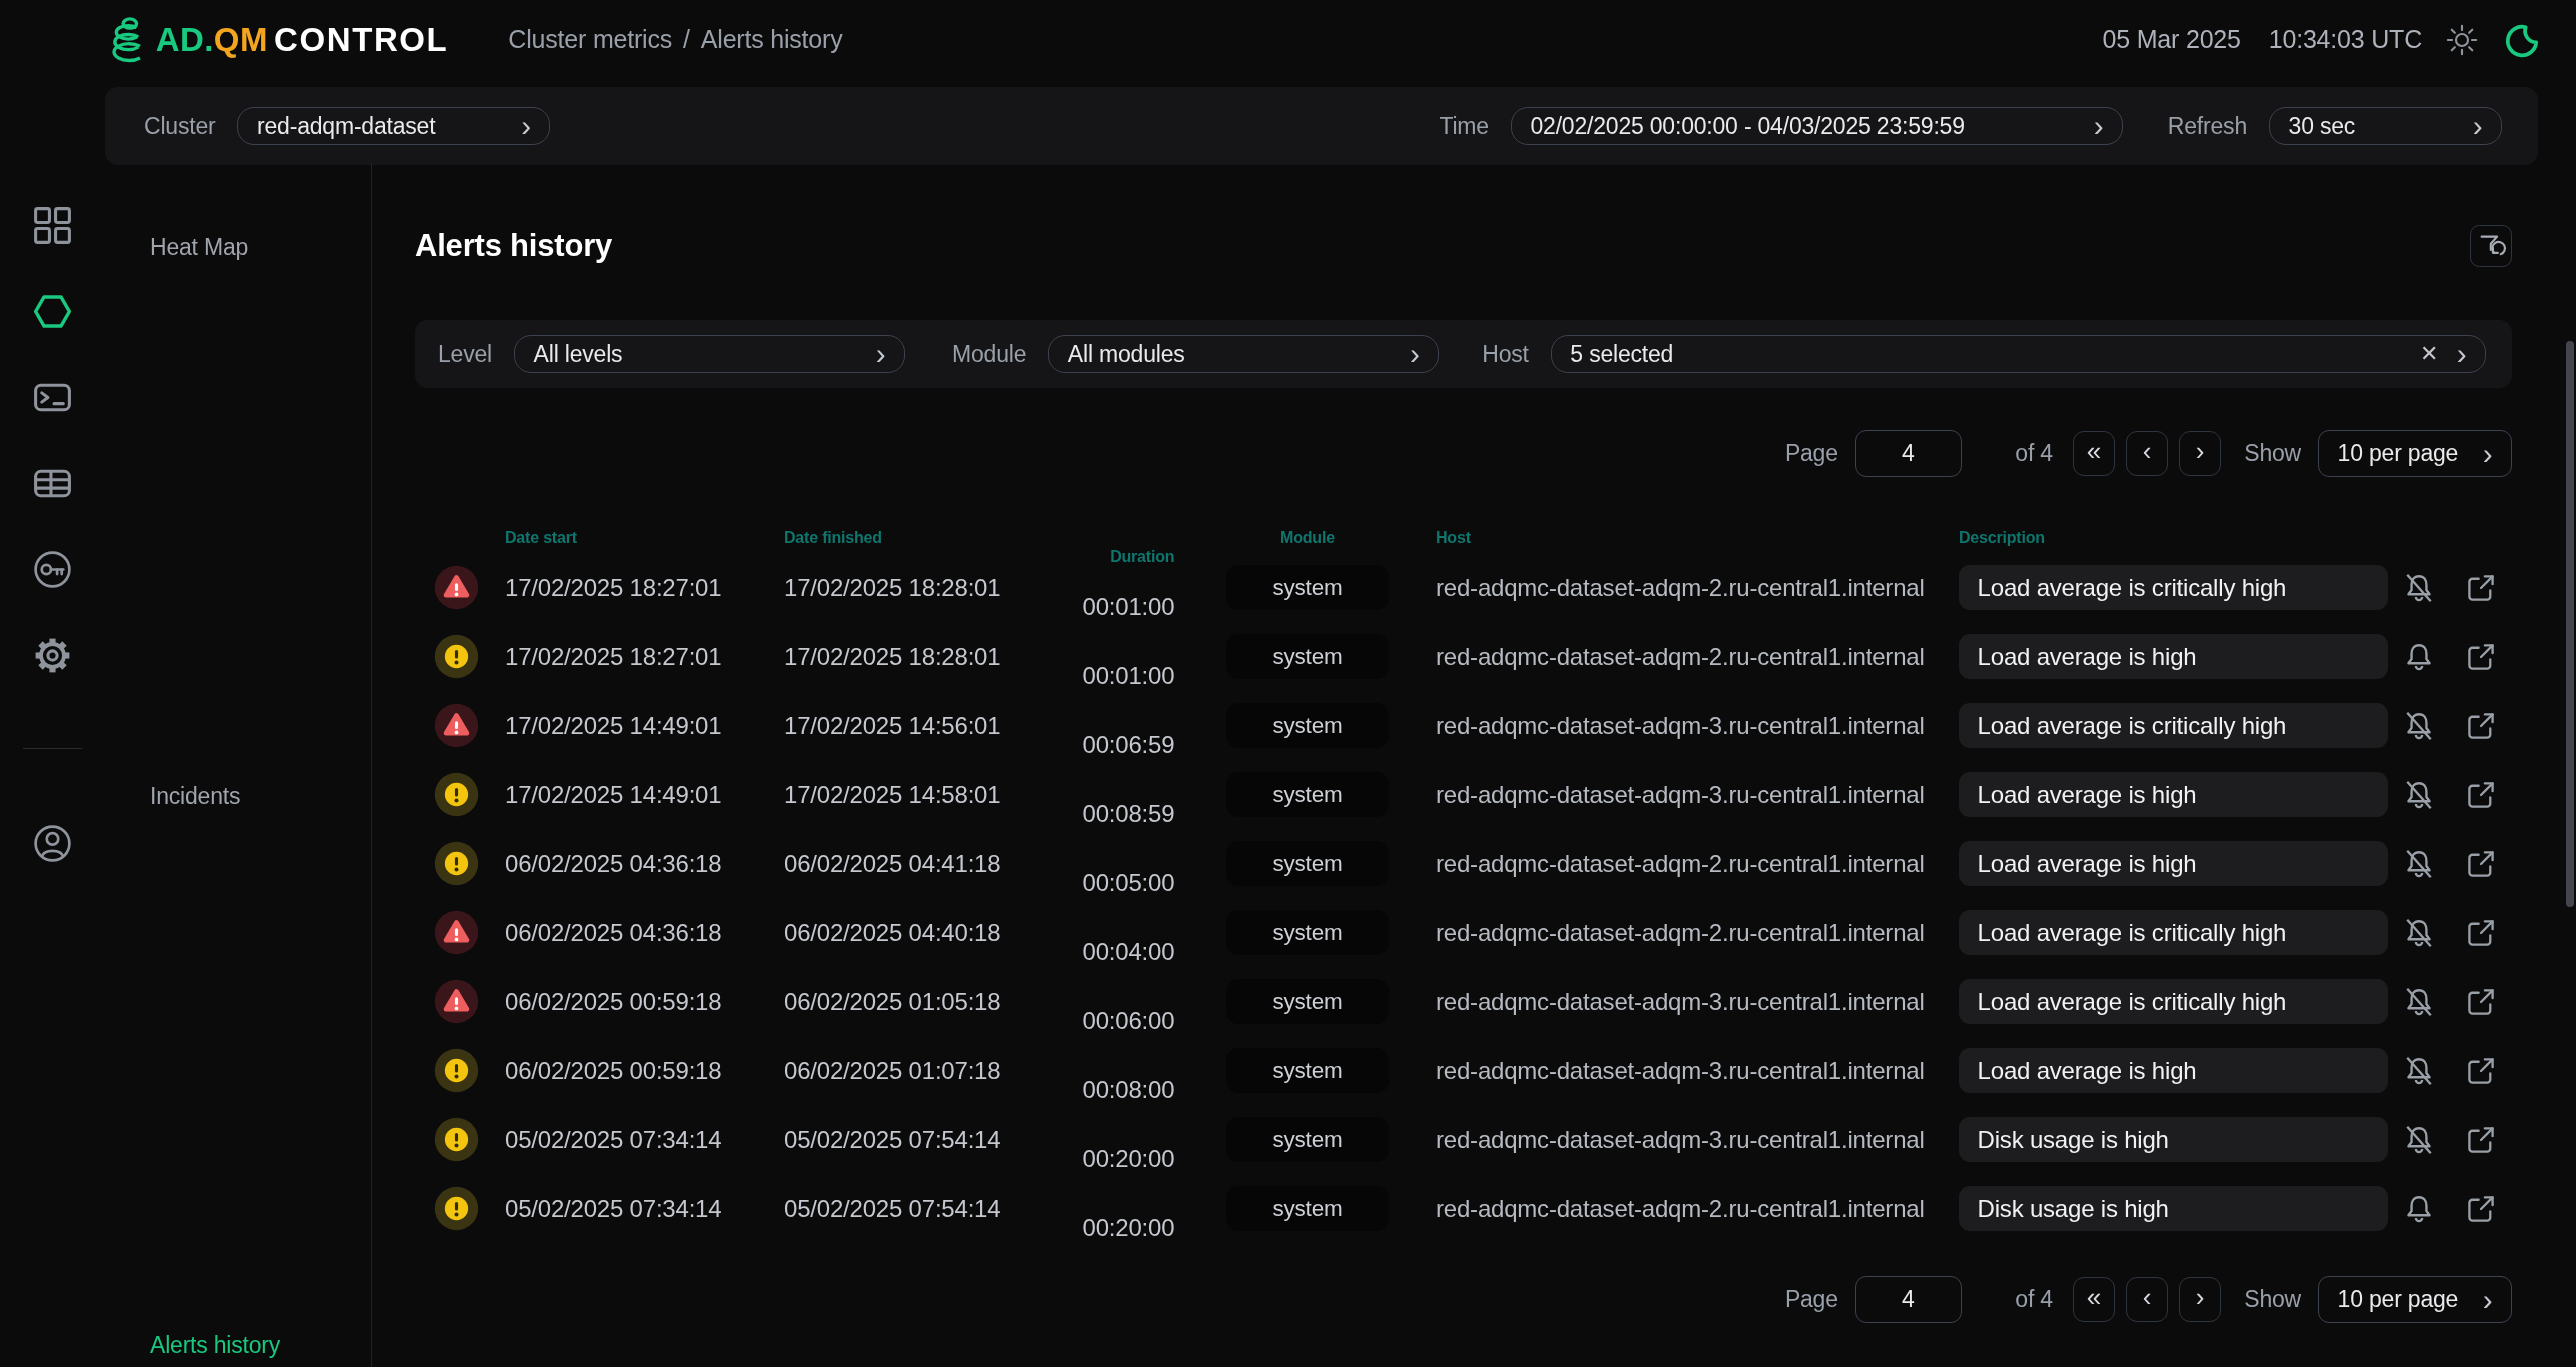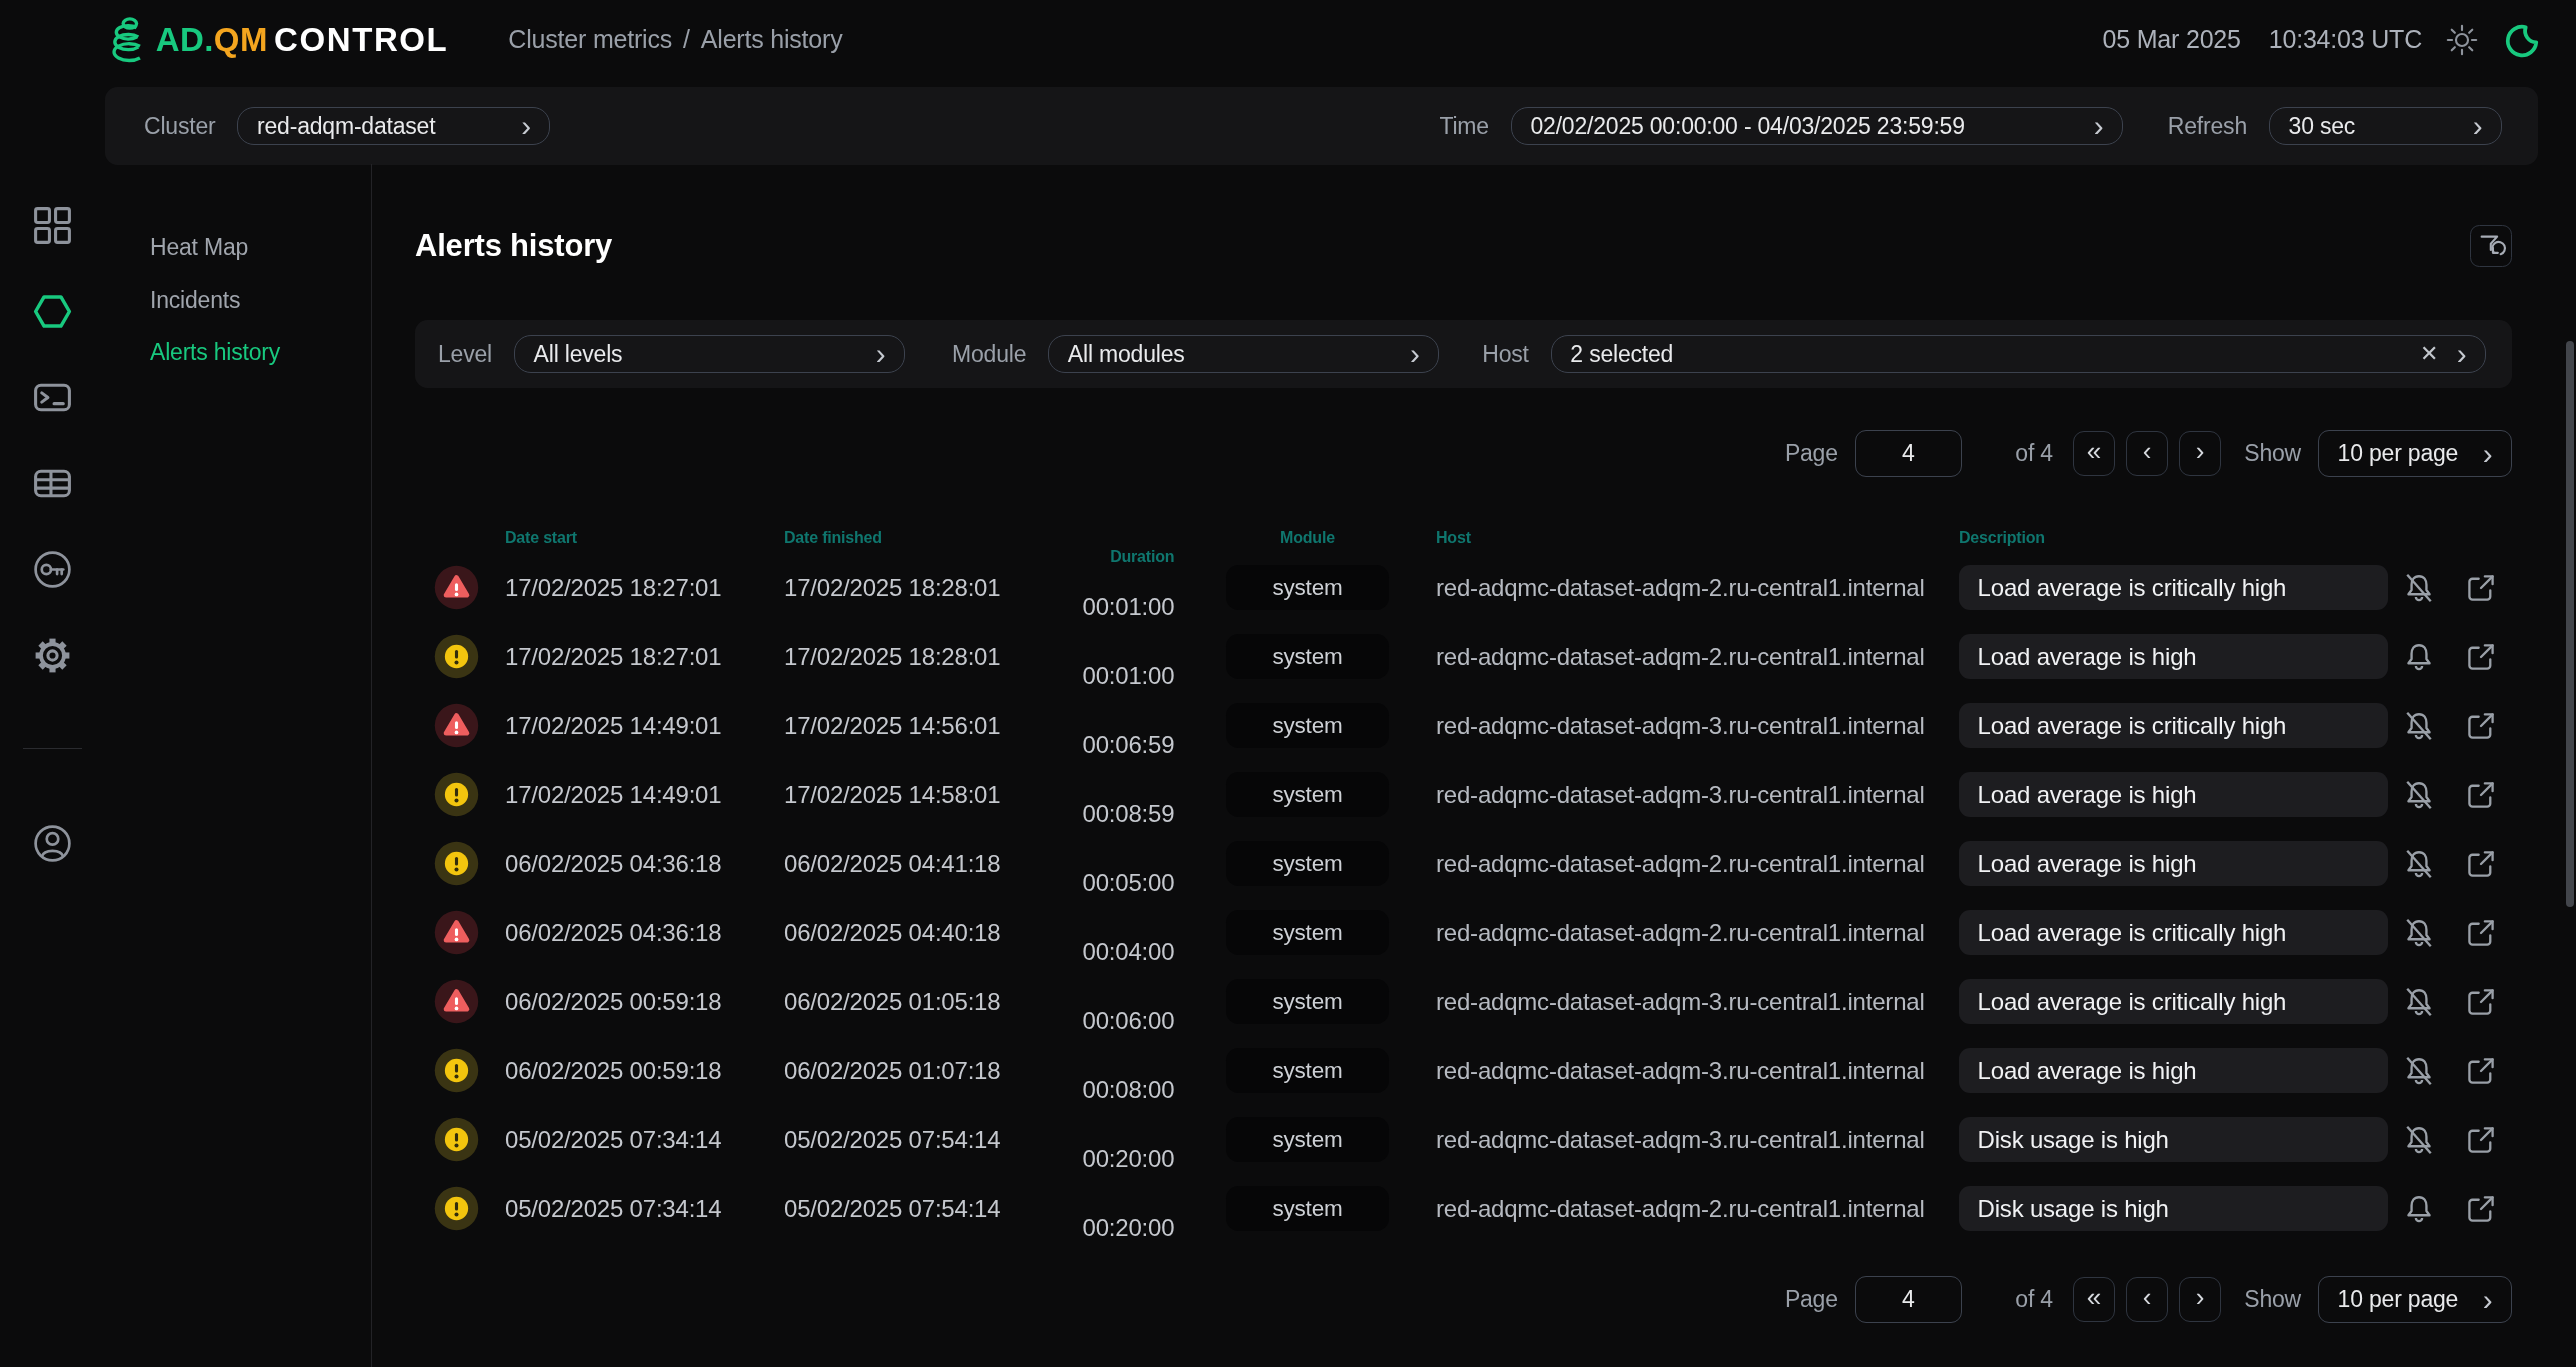--- a/index.html
+++ b/index.html
@@ -34,21 +34,21 @@
   .sel-time{width:612px;}
   .grp-refresh{margin-left:45px;}
   .sel-refresh{width:233px;}
 
   
   .iconbar{position:absolute; left:0; top:164px; bottom:0; width:105px; display:flex; flex-direction:column; align-items:center; padding-top:40px; gap:43px;}
   .icn{width:43px; height:43px; display:flex; align-items:center; justify-content:center; cursor:pointer;}
   .iconbar .divider{width:59px; height:0; border-top:1.6px solid #2a2b2f; margin:28px 0 29.5px;}
 
   
-  .subnav{position:absolute; left:105px; top:164px; bottom:0; width:267px; border-right:1.6px solid #232327; padding:65px 0 14px 45px; display:flex; flex-direction:column; gap:15.5px;}
+  .subnav{position:absolute; left:105px; top:164px; bottom:0; width:267px; border-right:1.6px solid #232327; padding:65px 0 3px 45px; display:flex; flex-direction:column; gap:15.5px;justify-content:space-between;}
   .subnav-item{font-size:23px; color:#a0a5ad; height:37px; display:flex; align-items:center; cursor:pointer;}
   .subnav-item.active{color:var(--green);}
 
   
   .main{position:absolute; left:372px; top:164px; right:0; bottom:0; padding:0 64px 0 43px;}
   .title-row{margin-top:62px; height:40px; display:flex; align-items:center; justify-content:space-between;}
   .page-title{font-size:31px; font-weight:700; color:#fff;}
   .sq-btn{width:42px; height:42px; border:1.6px solid var(--border-soft); border-radius:9.3px; display:flex; align-items:center; justify-content:center; cursor:pointer;}
 
   .filter-card{margin-top:54px; height:68px; background:var(--card); border-radius:12.4px; display:flex; align-items:center; padding:0 26px 0 23px;}
@@ -273,21 +273,21 @@
         <span>All levels</span>
         <span class="chev">›</span>
       </div>
       <span class="lbl flt-module-lbl">Module</span>
       <div class="select sel-module" style="margin-left:22px;">
         <span>All modules</span>
         <span class="chev">›</span>
       </div>
       <span class="lbl flt-host-lbl">Host</span>
       <div class="select sel-host" style="margin-left:22px;">
-        <span>2 selected</span>
+        <span>5 selected</span>
         <span class="clear">✕</span>
         <span class="chev">›</span>
       </div>
     </div>
 
     <div class="pagination top">
       <span class="lbl">Page</span>
       <input class="page-input" value="4" style="">
       <span class="of-lbl">of 4</span>
       <span class="nav-btn">«</span>

